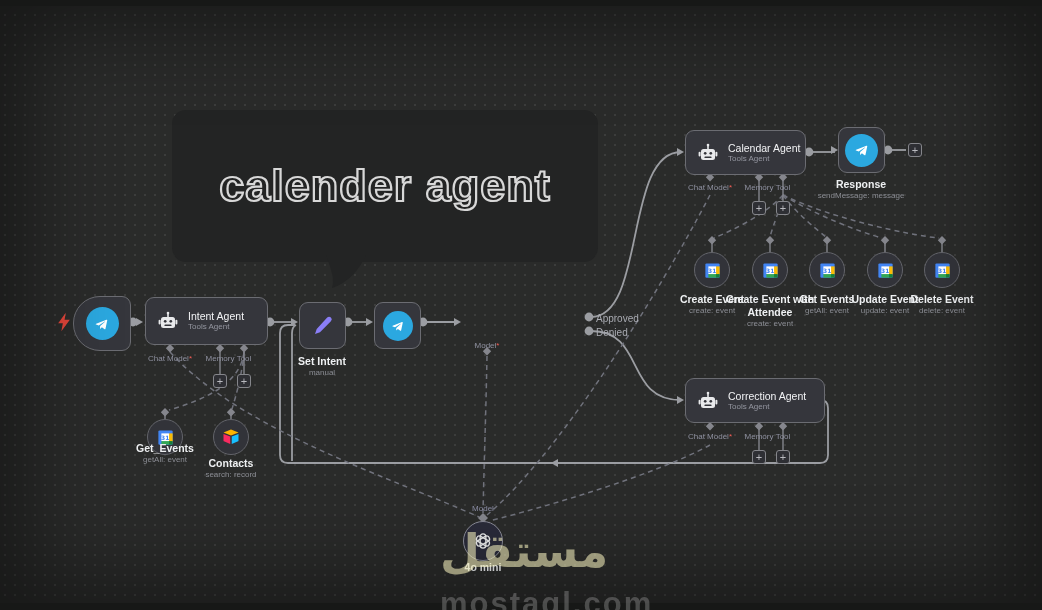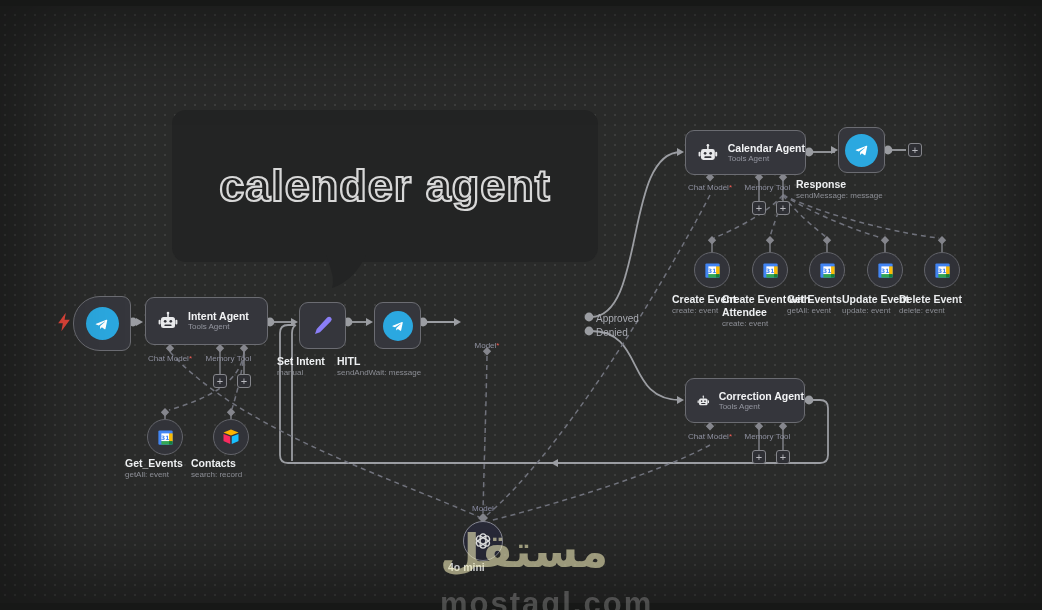--- a/index.html
+++ b/index.html
@@ -20,31 +20,31 @@
   .sticky-tail{position:absolute;left:318px;top:255px;z-index:1;}
 
   svg.wires{position:absolute;inset:0;z-index:2;pointer-events:none;}
 
   .node{position:absolute;background:#35363c;border:1.6px solid #6b6c72;border-radius:9px;
     z-index:3;box-sizing:border-box;display:flex;align-items:center;}
   .agent{width:123px;height:48px;padding-left:10px;gap:8px;}
   .agent .tcol{display:flex;flex-direction:column;line-height:1.15;}
   .sq{width:47px;height:47px;justify-content:center;}
   .trigger{border-radius:27px 9px 9px 27px;justify-content:center;}
-  .node-title{font-size:10.5px;font-weight:bold;color:#f2f3f5;white-space:nowrap;}
+  .node-title{font-size:10.5px;font-weight:normal;color:#f2f3f5;white-space:nowrap;}
   .node-sub{font-size:8px;color:#9496a0;white-space:nowrap;}
   .tele-badge{width:33px;height:33px;border-radius:50%;background:#2ba8e0;
     display:flex;align-items:center;justify-content:center;}
 
   .circle-node{position:absolute;width:36px;height:36px;border-radius:50%;
     background:#323339;border:1.6px solid #63646a;z-index:3;box-sizing:border-box;
     display:flex;align-items:center;justify-content:center;}
   .circle-node.model{background:#2a2b3a;border-color:#8c8d99;width:40px;height:40px;}
 
-  .below{position:absolute;z-index:4;transform:translateX(-50%);line-height:1.25;}
+  .below{position:absolute;z-index:4;text-align:center;transform:translateX(-50%);line-height:1.25;}
   .below .name{font-size:10.5px;font-weight:bold;color:#eef0f2;}
   .below .sub{font-size:8px;color:#8b8d94;}
   .port-label{position:absolute;z-index:4;font-size:8px;color:#8f91a0;transform:translateX(-50%);white-space:nowrap;}
   .req{color:#f25e55;}
   .out-label{position:absolute;z-index:4;font-size:10px;color:#a9abb2;white-space:nowrap;}
   .plus-btn{position:absolute;width:14px;height:14px;border:1.4px solid #85868b;border-radius:3px;
     color:#b9babf;font-size:11px;line-height:12px;text-align:center;z-index:4;
     background:#2e2f34;box-sizing:border-box;}
   .bolt{position:absolute;z-index:4;}
 
@@ -220,24 +220,20 @@
     <div class="sub">manual</div>
   </div>
 
   <div class="node sq" style="left:374px;top:302px">
     <div class="tele-badge" style="width:30px;height:30px">
         <svg width="20" height="20" viewBox="0 0 24 24">
           <use href="#tele-plane"></use>
         </svg>
       </div>
   </div>
-  <div class="below" style="left:397px;top:355px;width:120px">
-    <div class="name">HITL</div>
-    <div class="sub">sendAndWait: message</div>
-  </div>
 
   <div class="out-label" style="left:596px;top:313px">Approved</div>
   <div class="out-label" style="left:596px;top:327px">Denied</div>
   <div class="port-label" style="left:487px;top:341px"><span>Model</span><span class="req">*</span></div>
 
   <div class="node agent" style="left:685px;top:130px;width:121px;height:45px">
     <svg width="24" height="24" viewBox="0 0 24 24">
         <use href="#robot"></use>
       </svg>
     <div class="tcol">
@@ -304,21 +300,21 @@
   </div>
   <div class="below" style="left:885px;top:293px;width:86px">
     <div class="name">Update Event</div>
     <div class="sub">update: event</div>
   </div>
   <div class="below" style="left:942px;top:293px;width:86px">
     <div class="name">Delete Event</div>
     <div class="sub">delete: event</div>
   </div>
 
-  <div class="node agent" style="left:685px;top:378px;width:120px;height:45px">
+  <div class="node agent" style="left:685px;top:378px;width:140px;height:45px">
     <svg width="24" height="24" viewBox="0 0 24 24">
         <use href="#robot"></use>
       </svg>
     <div class="tcol">
       <span class="node-title">Correction Agent</span>
       <span class="node-sub">Tools Agent</span>
     </div>
   </div>
   <div class="port-label" style="left:710px;top:432px"><span>Chat Model</span><span class="req">*</span></div>
   <div class="port-label" style="left:759px;top:432px">Memory</div>
@@ -329,21 +325,21 @@
   <div class="circle-node" style="left:147px;top:419px">
       <svg width="19" height="19" viewBox="0 0 24 24">
         <use href="#gcal"></use>
       </svg>
     </div>
   <div class="circle-node" style="left:213px;top:419px">
       <svg width="20" height="20" viewBox="0 0 24 24">
         <use href="#airtable"></use>
       </svg>
     </div>
-  <div class="below" style="left:165px;top:457px;width:80px">
+  <div class="below" style="left:165px;top:442px;width:80px">
     <div class="name">Get_Events</div>
     <div class="sub">getAll: event</div>
   </div>
   <div class="below" style="left:231px;top:457px;width:80px">
     <div class="name">Contacts</div>
     <div class="sub">search: record</div>
   </div>
 
   <div class="port-label" style="left:483px;top:504px;color:#8c8ea6">Model</div>
   <div class="circle-node model" style="left:463px;top:521px">

